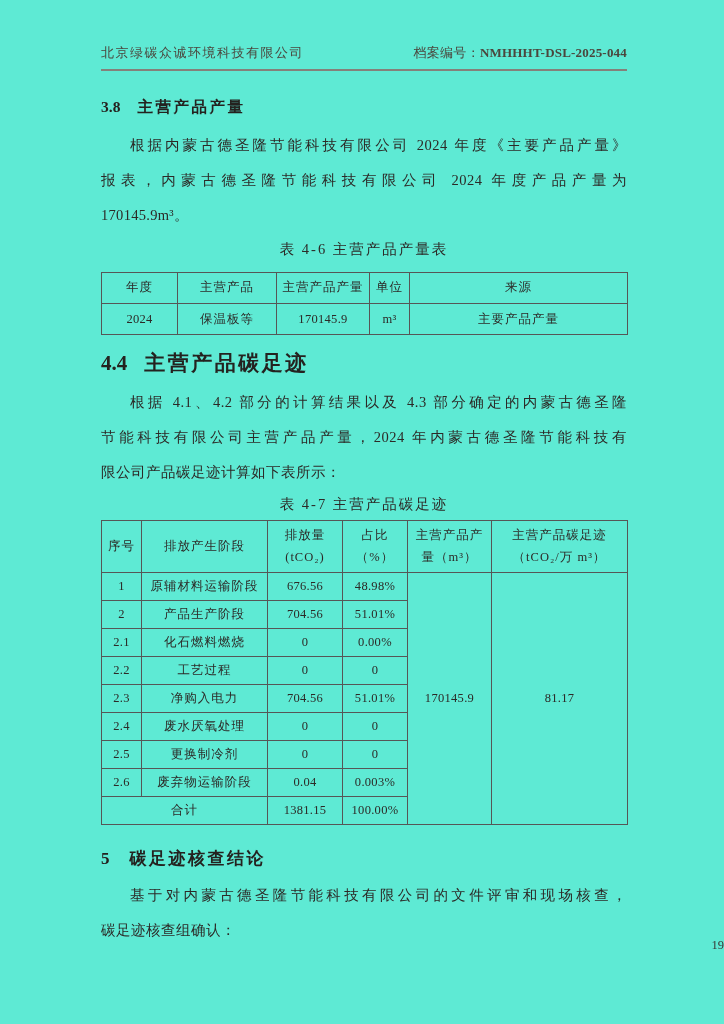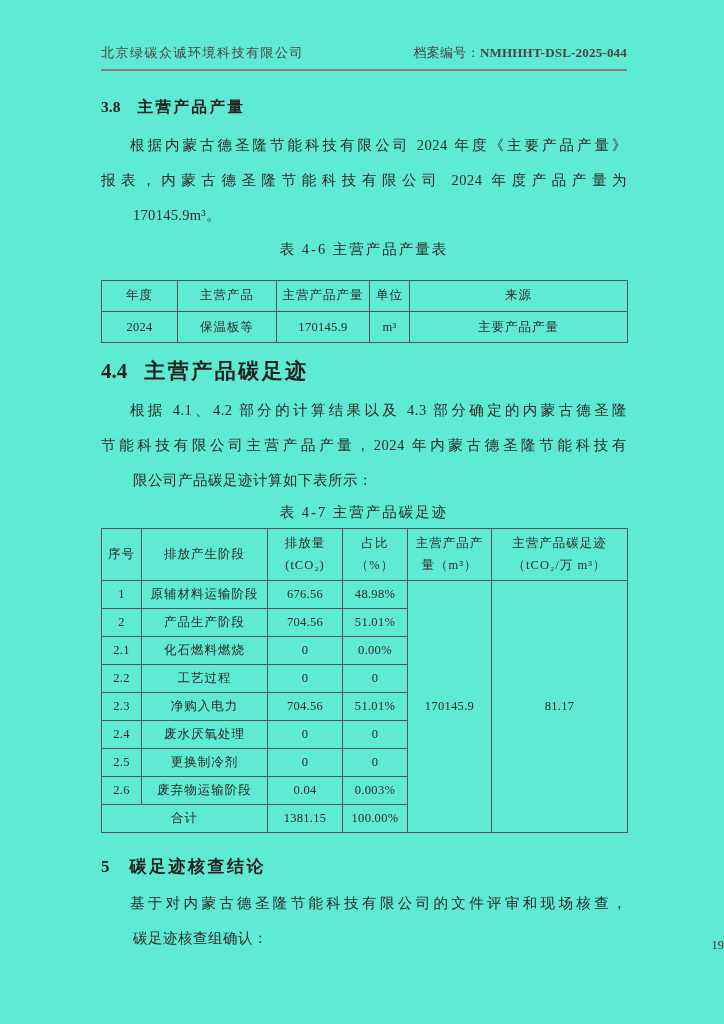--- a/index.html
+++ b/index.html
@@ -29,30 +29,30 @@
   .h5 .sec-num{margin-right:20px;}
   .sec-title{letter-spacing:2.5px;}
 
   
   .para{font-size:14.5px;line-height:35px;color:#2c2a27;}
   .p43{margin-top:10px;}
   .p44{margin-top:8px;}
   .p5{margin-top:8px;}
   .line{text-align:justify;text-align-last:justify;letter-spacing:.5px;}
   .line.first{text-indent:29px;}
-  .line.endline{text-align-last:left;margin-left:32px;}
+  .line.endline{text-align-last:left;}
 
   
   .tbl-caption{text-align:center;font-size:14.5px;letter-spacing:2px;color:#2c2a27;}
   .cap46{margin-top:5px;line-height:22px;}
   .cap47{margin-top:2px;line-height:24px;}
 
   
   table{border-collapse:collapse;width:526px;table-layout:fixed;}
-  .t46{margin-top:20px;}
+  .t46{margin-top:12px;}
   .t47{margin-top:4px;}
   th,td{
     border:1px solid #565656;text-align:center;vertical-align:middle;
     font-weight:normal;font-size:12.5px;letter-spacing:1px;padding:0;color:#2c2a27;
   }
   th{white-space:pre-line;line-height:1.7;}
   .t46 tr{height:31px;}
   .t47 tr{height:28px;}
   .t47 tr.hrow{height:52px;}
   .num{letter-spacing:.3px;text-align:center;}

